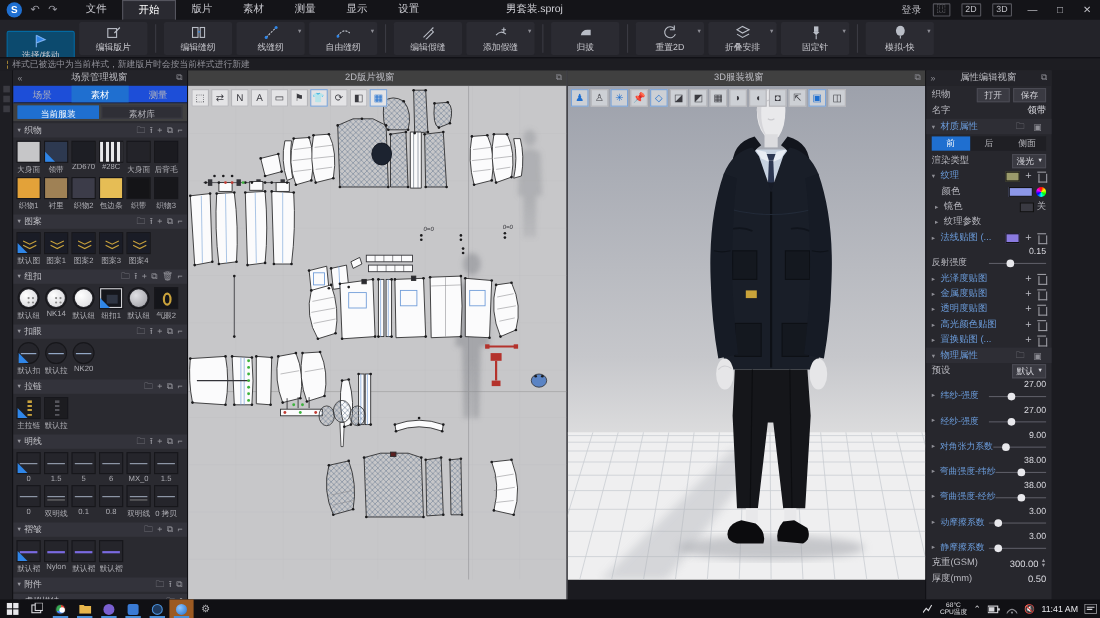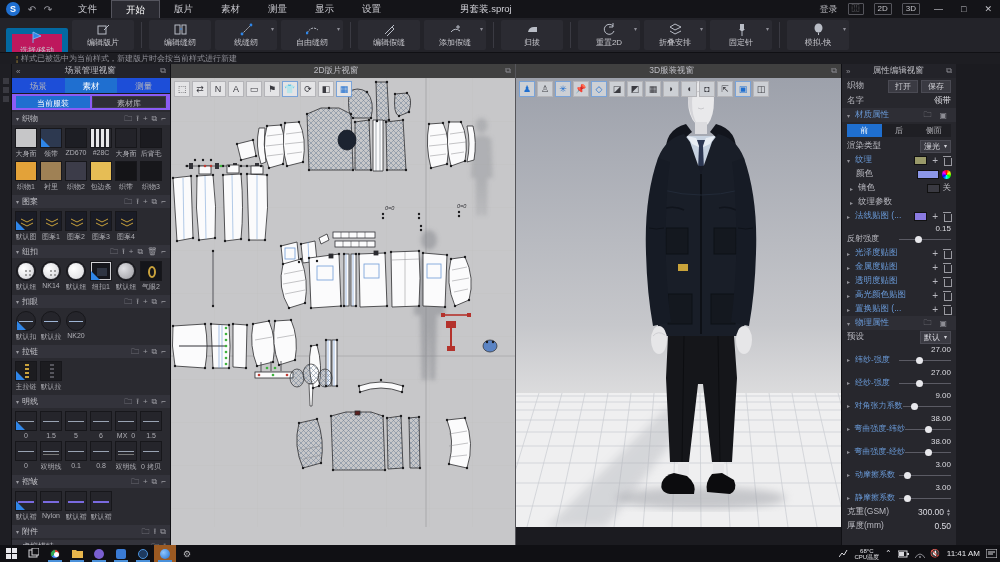--- a/index.html
+++ b/index.html
@@ -17,43 +17,43 @@
   #doc-title { position:absolute; left:460px; top:0; line-height:18px; color:#cfcfd5; font-size:9.5px; }
   #tb-right { position:absolute; right:4px; top:0; height:18px; display:flex; align-items:center; gap:10px; color:#b9b9bf; }
   .winbtn { font-size:8px; color:#c2c2c8; padding:0 3px; border:1px solid #55555c; border-radius:1px; line-height:10px; }
   .winglyph { font-size:9px; color:#c2c2c8; padding:0 4px; }
 
   
   #ribbon { position:absolute; left:0; top:18px; width:1000px; height:34px; background:#232329; display:flex; align-items:center; padding-left:4px; }
   .rgroup { display:flex; height:30px; align-items:center; }
   .rsep { width:1px; height:26px; background:#3a3a42; margin:0 5px; }
   .rbtn { position:relative; width:62px; height:30px; margin:0 2px; background:#2b2b32; border-radius:2px; display:flex; flex-direction:column; align-items:center; justify-content:center; }
-  .rbtn.sel { background:#be185d; border:6px solid #0369a1;margin-top:16px; }
+  .rbtn.sel { background:#0c4a6e; border:1px solid #0369a1;margin-top:16px; }
   .rbtn .ric { height:14px; display:flex; align-items:center; }
   .rbtn .rlabel { font-size:8px; color:#c6c6cc; margin-top:1px; white-space:nowrap; }
   .rbtn .caret { position:absolute; right:3px; top:5px; font-size:6px; color:#8e8e96; }
 
   
-  #statusbar { position:absolute; left:0; top:52px; width:1000px; height:12px; background:#1d1d22; border-top:1px solid #101014; color:#8f8f97; font-size:8px; line-height:12px; padding-left:16px; }
+  #statusbar { position:absolute; left:0; top:52px; width:1000px; height:12px; background:#1d1d22; border-top:1px solid #101014; color:#8f8f97; font-size:8px; line-height:12px; padding-left:6px; }
   #statusbar i { font-style:normal; color:#c9a23c; margin-right:3px; }
 
   
   #main { position:absolute; left:0; top:64px; width:1000px; height:481px; display:flex; }
   #leftstrip { width:12px; background:#1e1e23; border-right:1px solid #101014; display:flex; flex-direction:column; align-items:center; padding-top:14px; gap:3px; }
   #leftstrip .dim { width:6px; height:6px; background:#3a3a41; }
 
   
   #scene-panel { width:158px; background:#2a2a30; display:flex; flex-direction:column; overflow:hidden; }
   .panel-head { height:14px; background:#232329; display:flex; align-items:center; font-size:8.5px; color:#bcbcc2; }
   .panel-head .ph-title { flex:1; text-align:center; }
   .ph-glyph { padding:0 4px; color:#8e8e95; font-size:8px; }
   .tabs3 { display:flex; height:16px; background:#1d4ed8; border-bottom:1px solid #1a1a1f; }
   .tabs3 .tab { flex:1; text-align:center; line-height:16px; font-size:8.5px; color:#b5b5bb; }
   .tabs3 .tab.active { background:#1f6fd0; color:#fff; }
-  .subtabs { display:flex; height:16px; padding:2px 4px; gap:2px; background:#8b5cf6; }
+  .subtabs { display:flex; height:16px; padding:2px 4px; gap:2px; background:#404040; }
   .subtab { flex:1; text-align:center; line-height:13px; font-size:8px; color:#b5b5bb; background:#2f2f36; border:1px solid #3c3c44; }
   .subtab.active { background:#1f6fd0; border-color:#1f6fd0; color:#fff; }
   #sections { flex:1; overflow:hidden; }
   .sec-head { height:13px; background:#33333b; display:flex; align-items:center; padding:0 4px; margin-top:2px; }
   .sec-head .sh-name { font-size:8px; color:#c0c0c6; margin-left:3px; flex:1; }
   .sec-head .sh-caret { font-size:6px; color:#9a9aa1; }
   .sec-icons { display:flex; gap:4px; }
   .sec-icons span { font-size:8px; color:#9a9aa1; line-height:13px; }
   .items { display:flex; flex-wrap:wrap; padding:3px 3px 1px 3px; column-gap:3px; row-gap:2px; }
   .item { width:22px; display:flex; flex-direction:column; align-items:center; }

